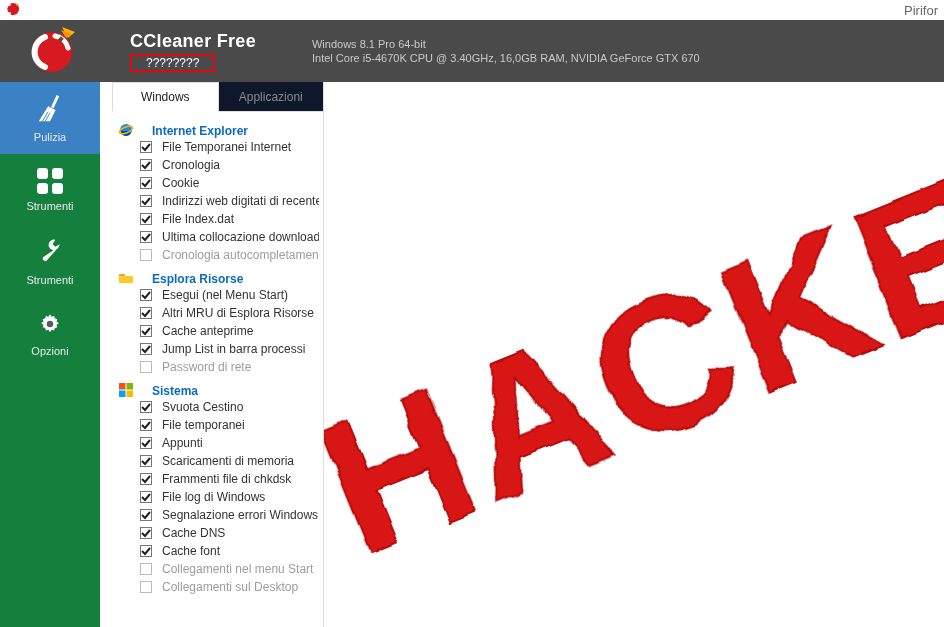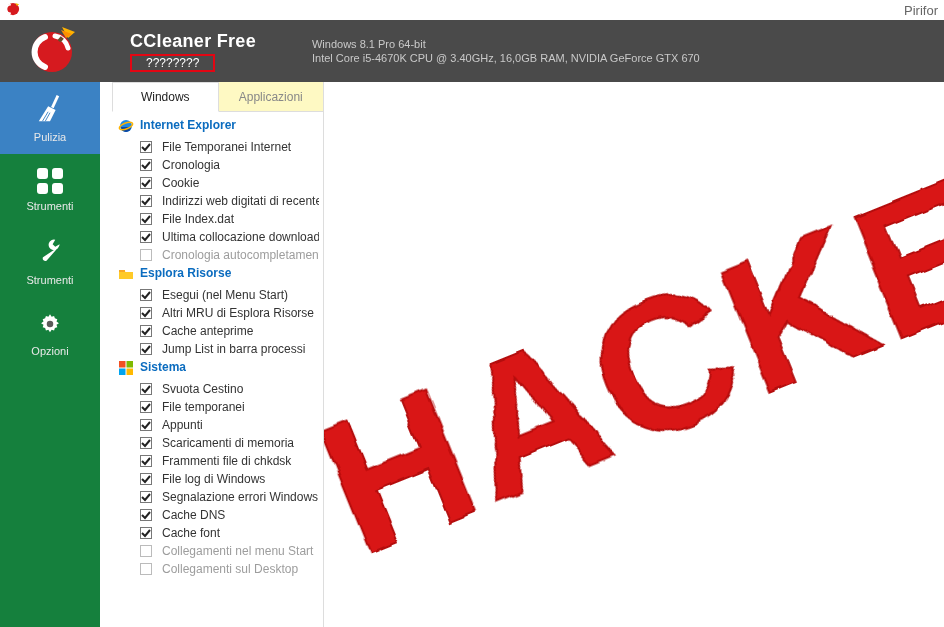--- a/index.html
+++ b/index.html
@@ -17,25 +17,25 @@
   .body { display: flex; height: calc(627px - 82px); }
   .sidebar { width: 100px; background: #15803d; display: flex; flex-direction: column; }
   .sb-item { display: flex; flex-direction: column; align-items: center; justify-content: center; height: 72px; color: #e9e9e9; font-size: 11px; cursor: pointer; }
   .sb-item.active { background: #3b82c4; }
   .sb-item svg, .sb-item .grid4 { margin-bottom: 6px; }
   .grid4 { width: 26px; height: 26px; display: grid; grid-template-columns: 1fr 1fr; grid-template-rows: 1fr 1fr; gap: 4px; }
   .grid4 div { background: #fff; border-radius: 3px; }
   .content { flex: 1; display: flex; }
   .panel { width: 212px; border-right: 1px solid #ddd; display: flex; flex-direction: column; margin-left: 12px; }
   .tabs { display: flex; height: 30px; }
-  .tab { flex: 1; display: flex; align-items: center; justify-content: center; font-size: 12px; color: #888; background: #fef9c3; border-bottom: 1px solid #ddd; cursor: pointer; }
+  .tab { flex: 1; display: flex; align-items: center; justify-content: center; font-size: 12px; color: #888; background: #0f172a; border-bottom: 1px solid #ddd; cursor: pointer; }
   .tab.active { background: #fff; color: #222; border: 1px solid #ddd; border-bottom: 1px solid #fff; }
   .list { padding: 6px 4px 6px 6px; overflow: hidden; }
   .group { margin-bottom: 2px; }
-  .group-header { display: flex; align-items: flex-start; gap: 6px; height: 20px; }
+  .group-header { display: flex; align-items: flex-end; gap: 18px; height: 20px; }
   .group-header .icon { width: 16px; height: 16px; display: inline-flex; align-items: center; justify-content: center; }
   .group-title { color: #0b6cbf; font-weight: 700; font-size: 12px; }
   .items { padding-left: 22px; }
   .item { display: flex; align-items: center; height: 18px; gap: 10px; font-size: 12px; color: #333; white-space: nowrap; overflow: hidden; text-overflow: ellipsis; }
   .item.disabled { color: #9d9d9d; }
   .chk { width: 12px; height: 12px; border: 1px solid #777; display: inline-flex; align-items: center; justify-content: center; background: #fff; flex-shrink: 0; }
   .item.disabled .chk { border-color: #bbb; }
   .chk svg { display: none; }
   .item.checked .chk svg { display: block; }
   .main { flex: 1; position: relative; background: #fff; overflow: hidden; }
@@ -245,20 +245,24 @@
                 <span>Cache anteprime</span>
               </div>
               <div class="item checked">
                 <span class="chk">
                   <svg width="10" height="10" viewBox="0 0 10 10">
                     <polyline points="1,5 4,8 9,2" fill="none" stroke="#222" stroke-width="2"></polyline>
                   </svg>
                 </span>
                 <span>Jump List in barra processi</span>
               </div>
+              <div class="item disabled">
+                <span class="chk"></span>
+                <span>Password di rete</span>
+              </div>
             </div>
           </div>
           <div class="group">
             <div class="group-header">
               <span class="icon">
                 <svg width="16" height="16" viewBox="0 0 32 32">
                   <rect x="2" y="2" width="13" height="13" fill="#f25022"></rect>
                   <rect x="17" y="2" width="13" height="13" fill="#7fba00"></rect>
                   <rect x="2" y="17" width="13" height="13" fill="#00a4ef"></rect>
                   <rect x="17" y="17" width="13" height="13" fill="#ffb900"></rect>

